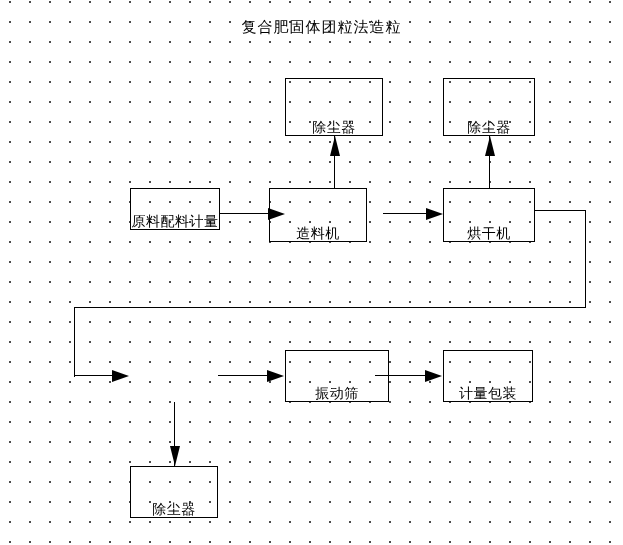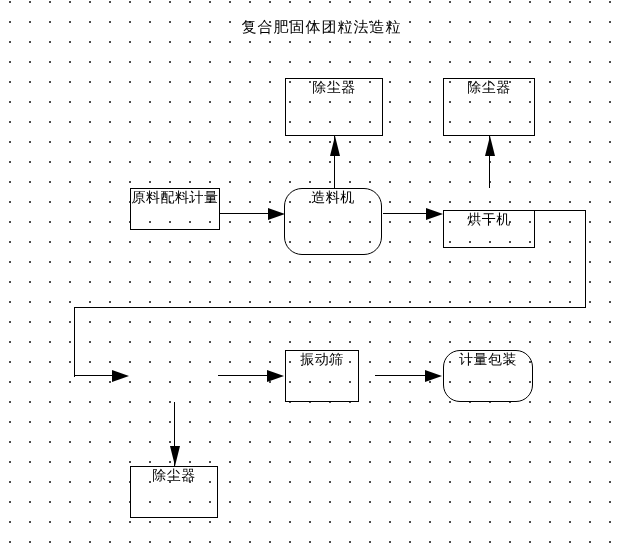--- a/index.html
+++ b/index.html
@@ -37,21 +37,21 @@
     padding-left: 20px;
     box-sizing: border-box;
   }
   .node {
     position: absolute;
     box-sizing: border-box;
     border: 1.4px solid #000000;
     background: transparent;
     color: #000000;
     display: flex;
-    align-items: flex-start;
+    align-items: flex-end;
     justify-content: center;
     font-size: 14px;
     line-height: 16px;
     letter-spacing: 0.5px;
     white-space: nowrap;
   }
   .conn {
     position: absolute;
     background: #000000;
   }
@@ -90,34 +90,34 @@
   </div>
 
   <div class="node" style="left:443px; top:78px; width:92px; height:58px;">
     <span>除尘器</span>
   </div>
 
   <div class="node" style="left:130px; top:188px; width:90px; height:42px;">
     <span>原料配料计量</span>
   </div>
 
-  <div class="node" style="left:284px; top:188px; width:98px; height:67px;border-radius:18px;">
+  <div class="node" style="left:269px; top:188px; width:98px; height:54px;">
     <span>造料机</span>
   </div>
 
-  <div class="node" style="left:443px; top:188px; width:92px; height:38px;margin-top:22px;">
+  <div class="node" style="left:443px; top:188px; width:92px; height:54px;">
     <span>烘干机</span>
   </div>
 
 
-  <div class="node" style="left:285px; top:350px; width:74px; height:52px;">
+  <div class="node" style="left:285px; top:350px; width:104px; height:52px;">
     <span>振动筛</span>
   </div>
 
-  <div class="node" style="left:443px; top:350px; width:90px; height:52px;border-radius:17px;">
+  <div class="node" style="left:443px; top:350px; width:90px; height:52px;">
     <span>计量包装</span>
   </div>
 
   <div class="node" style="left:130px; top:466px; width:88px; height:52px;">
     <span>除尘器</span>
   </div>
 
   <div class="conn h" style="left:220px; top:213px; width:48px;"></div>
   <div class="arrow right" style="left:268px; top:208px;"></div>
 

